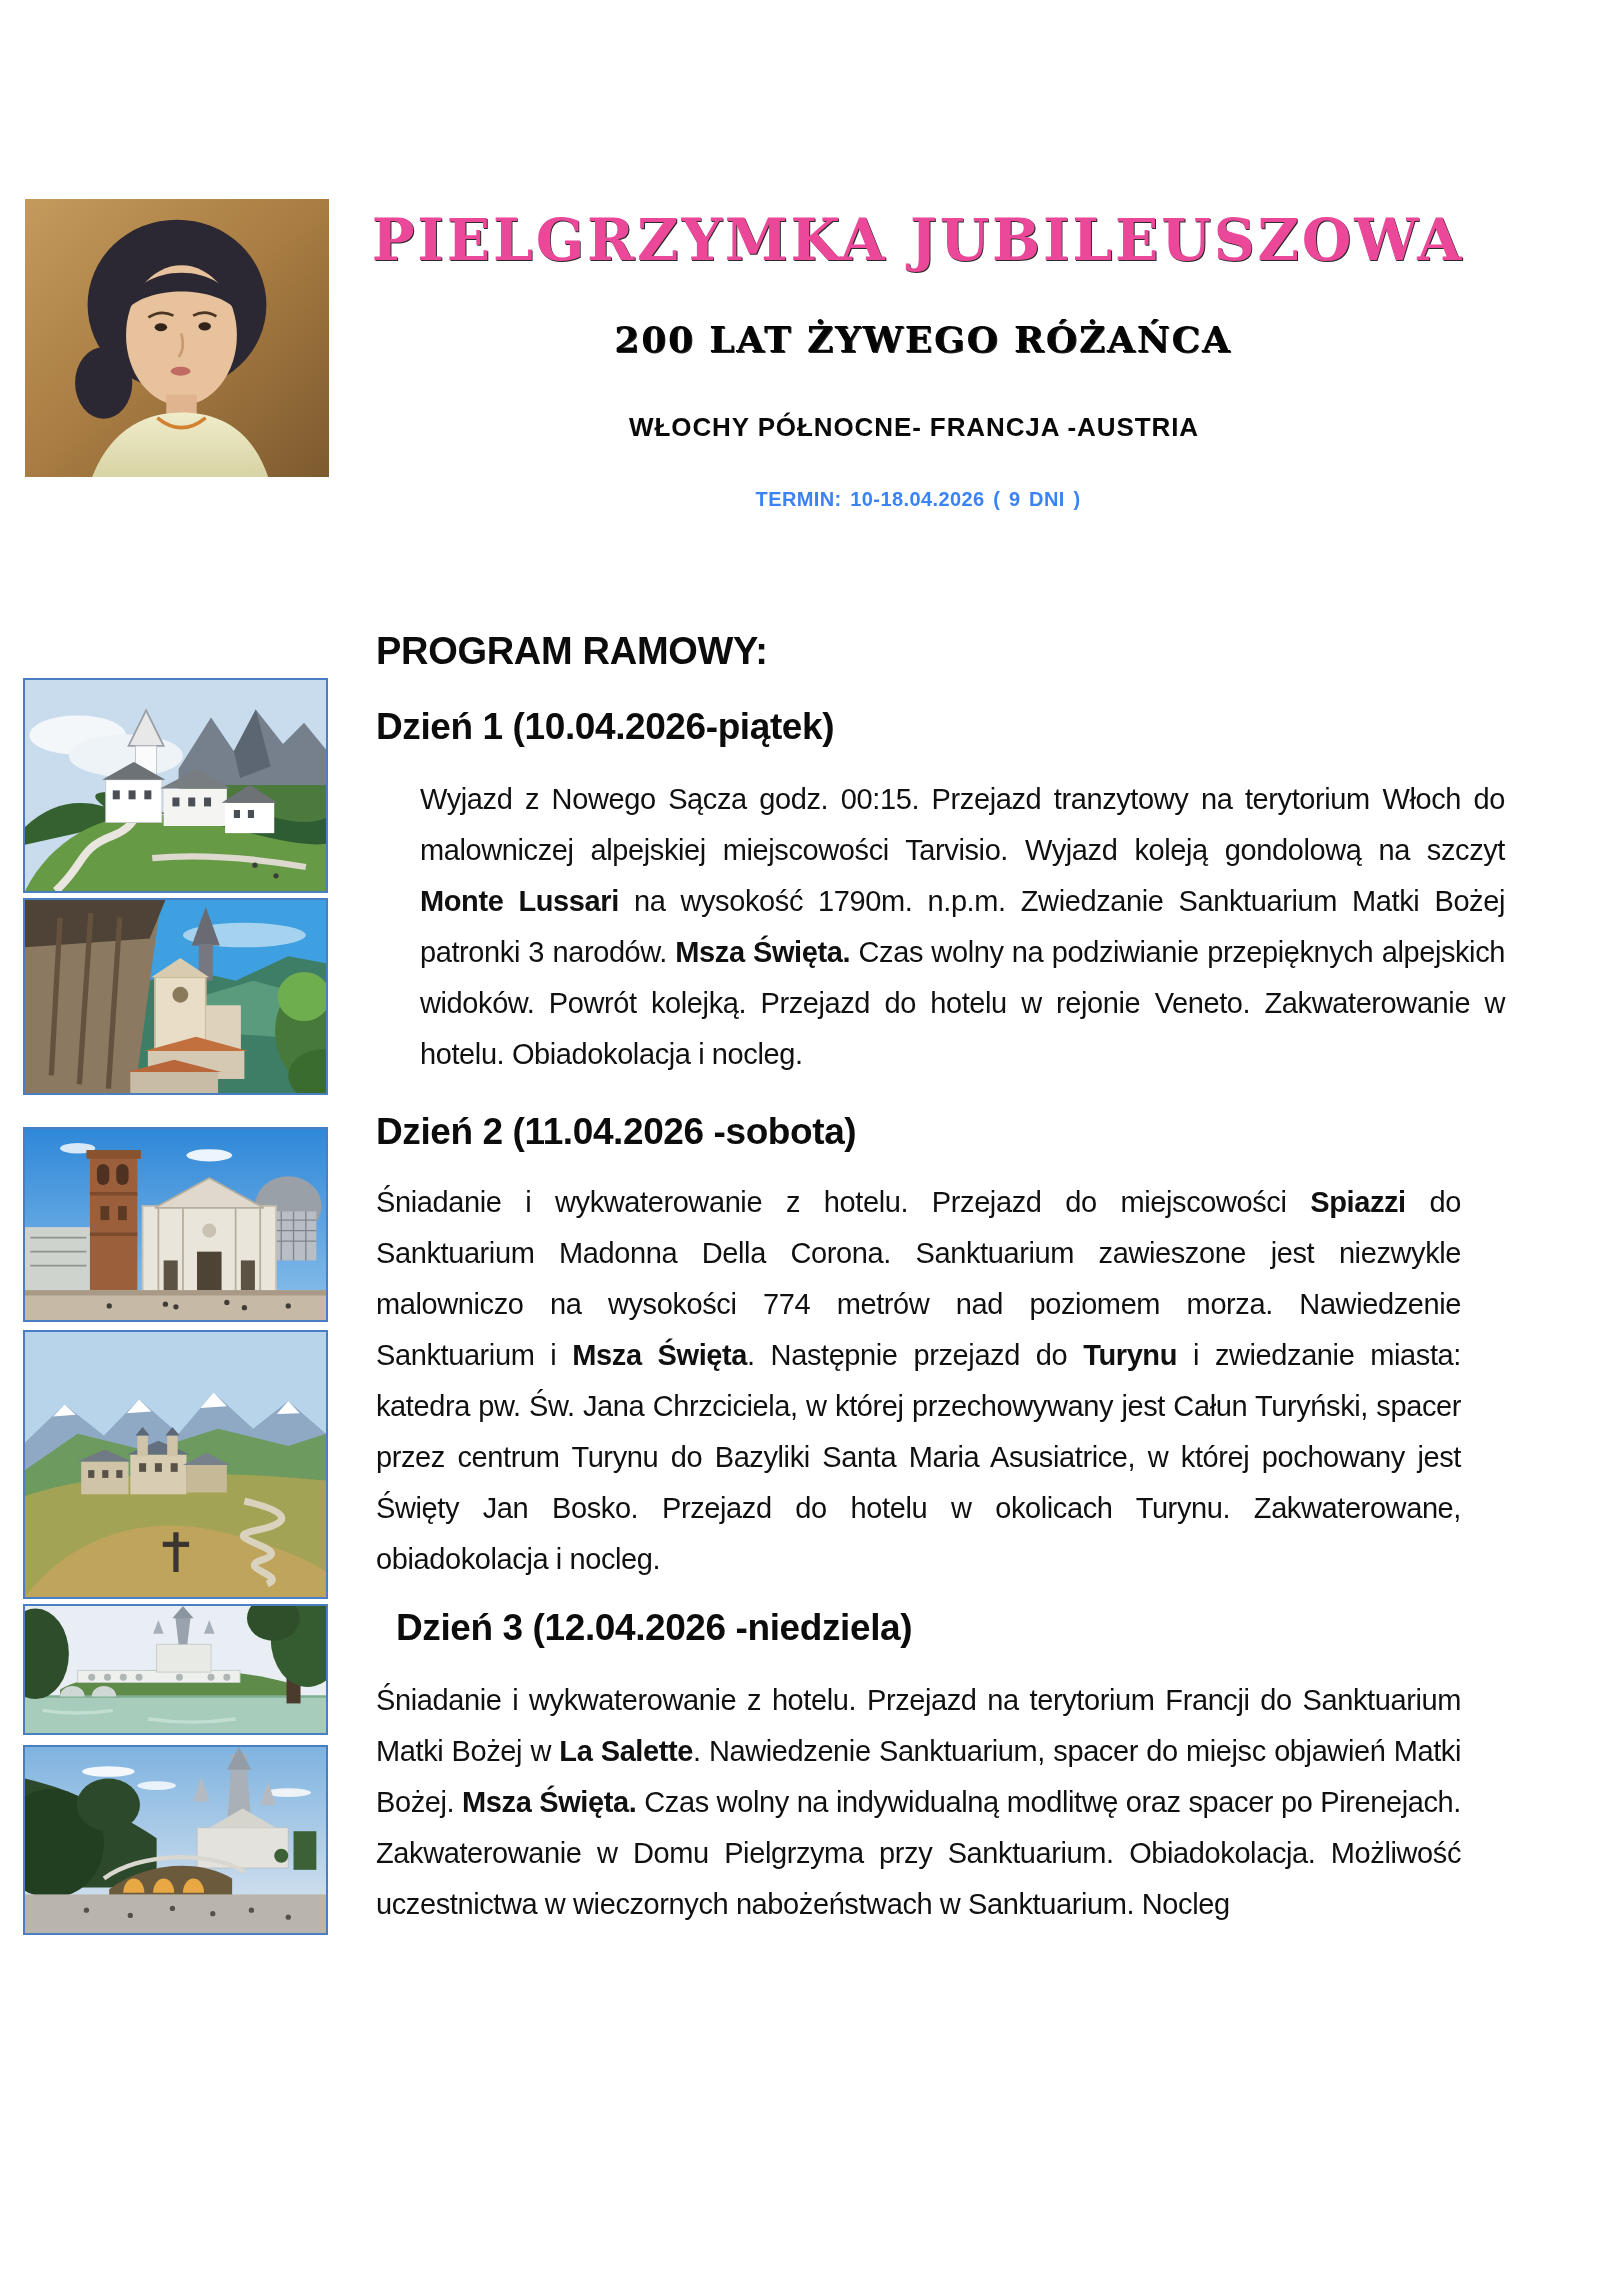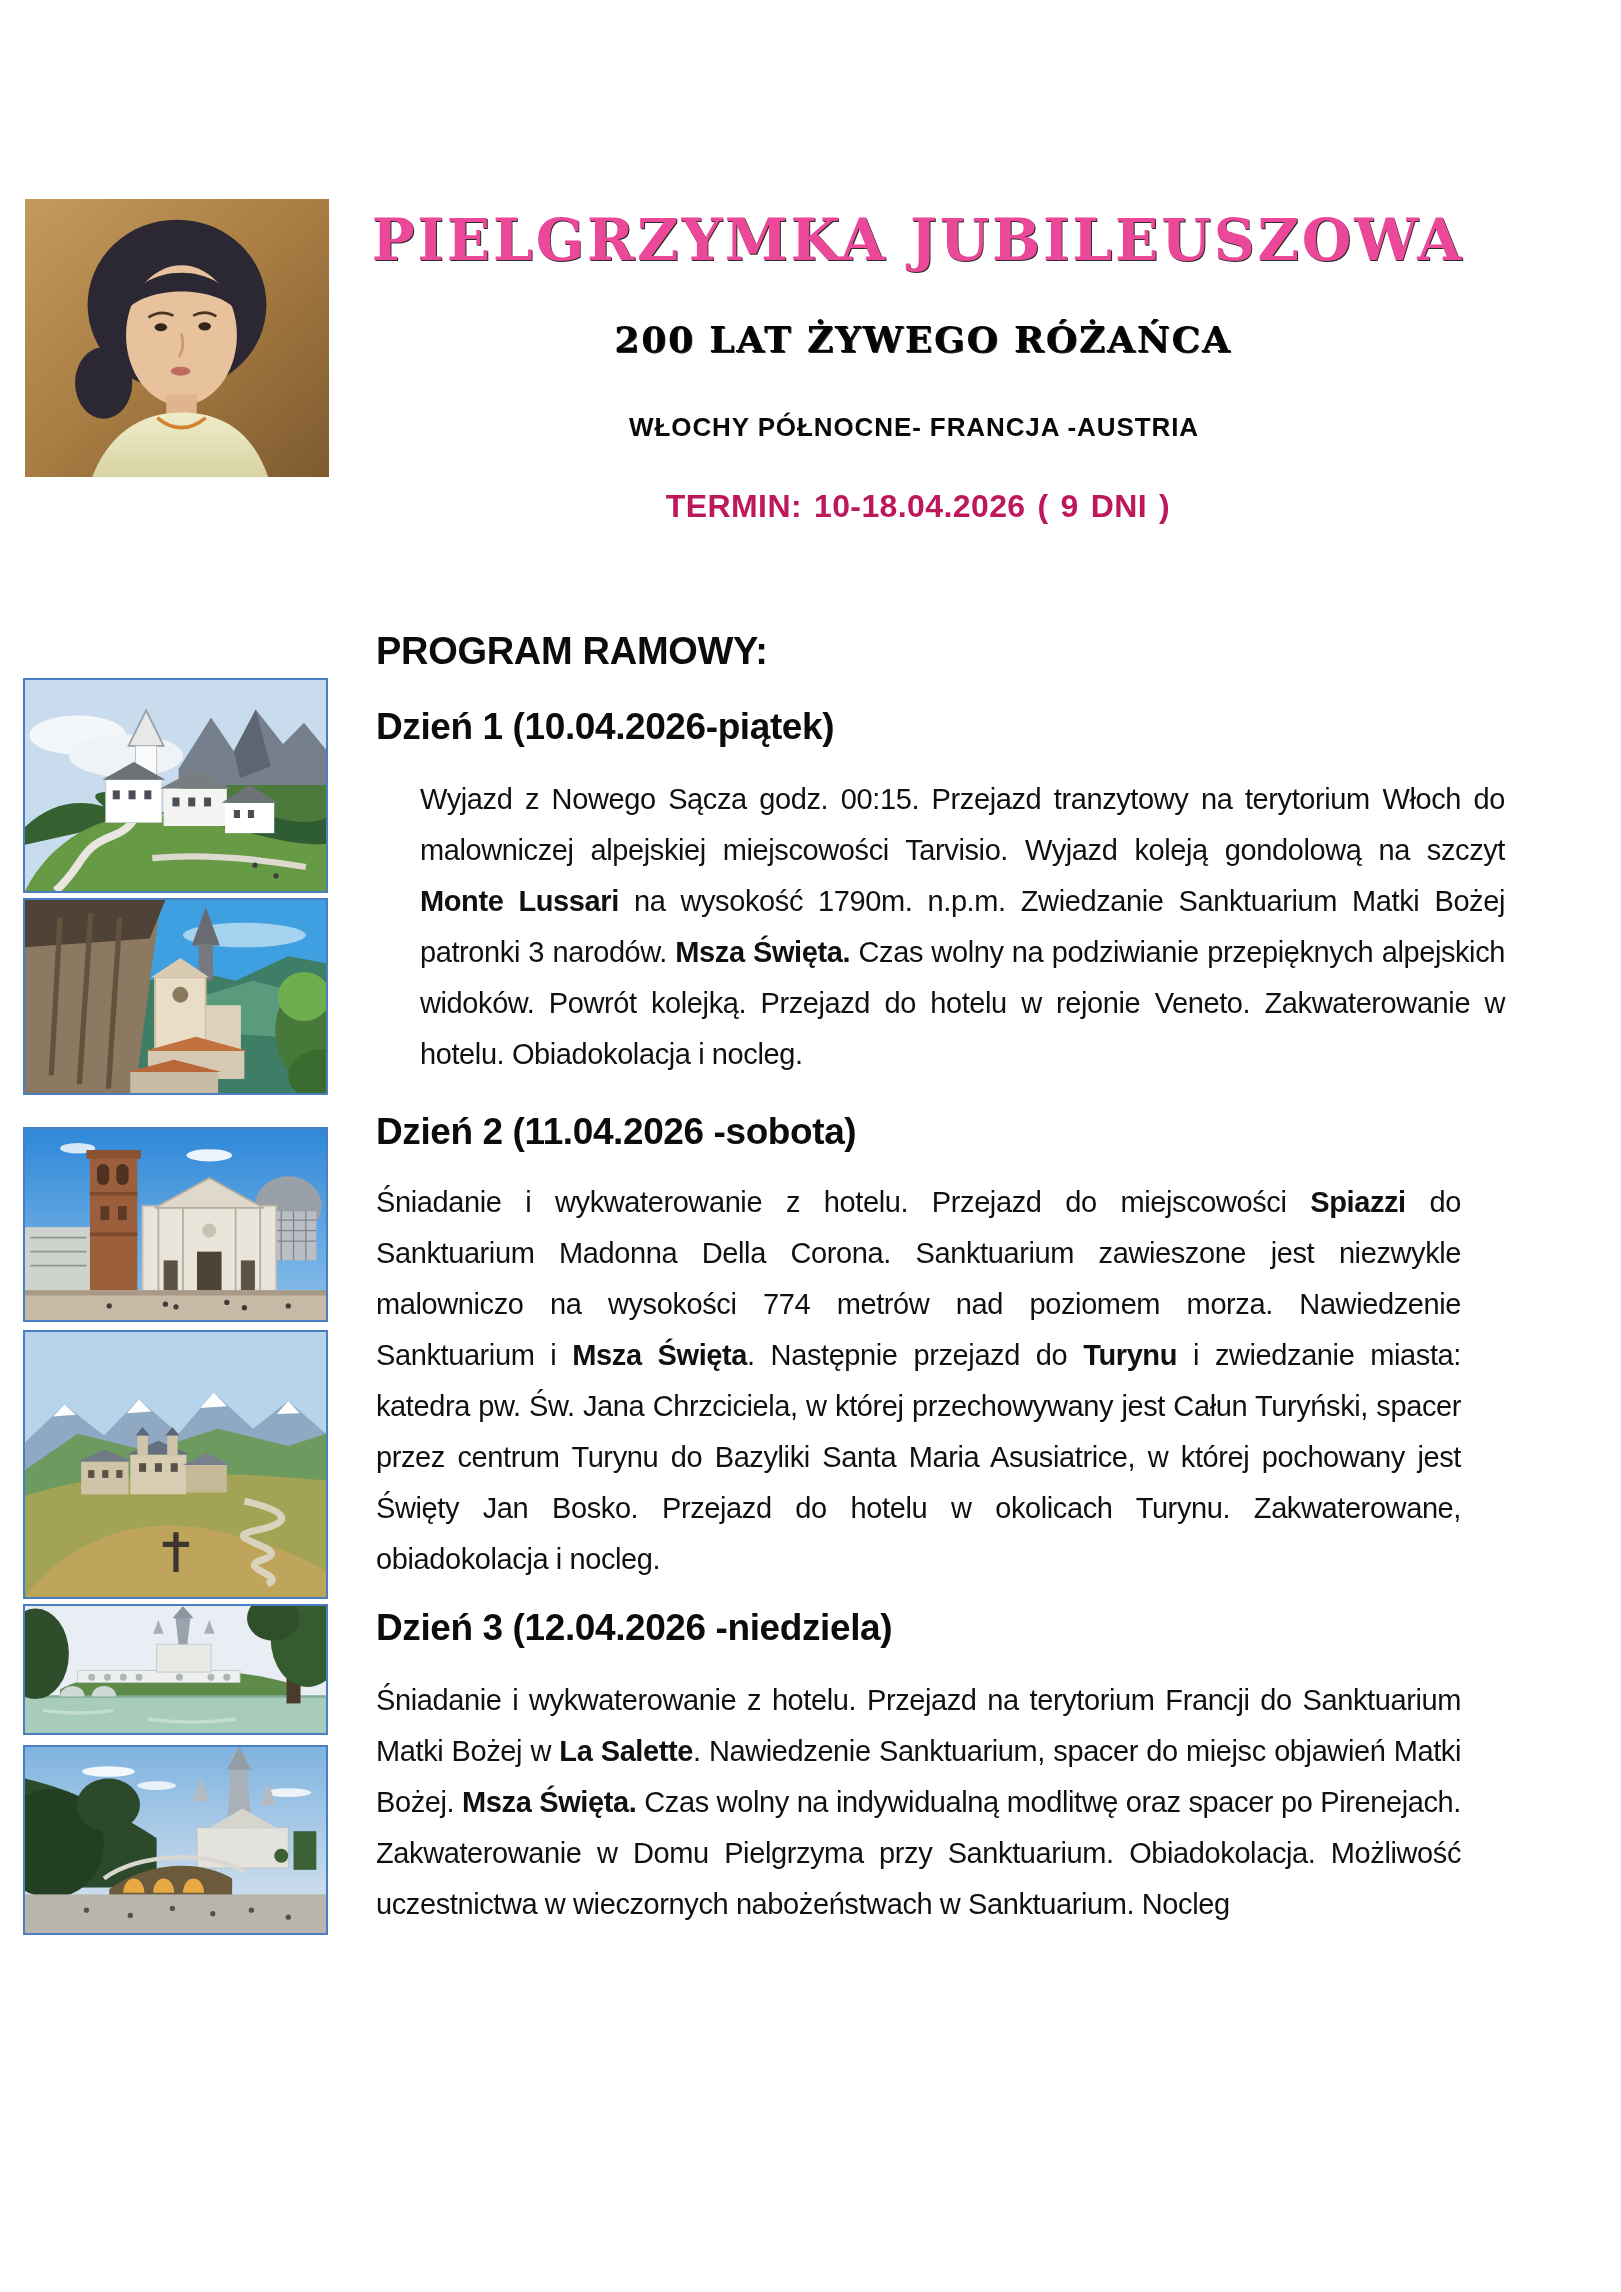--- a/index.html
+++ b/index.html
@@ -22,21 +22,21 @@
     font-family:"DejaVu Serif", serif; font-weight:700;
     font-size:36px; letter-spacing:1.8px; color:#050505;
     text-shadow:0.9px 0.9px 0 #2b2b2b;
   }
   .route-line {
     left:332px; top:412px; width:1164px; text-align:center;
     font-weight:700; font-size:26px; letter-spacing:0.9px; color:#0a0a0a;
   }
   .term-line {
     left:336px; top:488px; width:1164px; text-align:center;
-    font-weight:700; font-size:32px; letter-spacing:0.4px; word-spacing:2.7px; color:#be185d;
+    font-weight:700; font-size:20px; letter-spacing:0.4px; word-spacing:2.7px; color:#3b82f6;
   }
 
   
   .portrait { left:25px; top:199px; width:304px; height:278px; }
   .portrait svg { display:block; width:100%; height:100%; }
   .caption {
     left:23px; top:584px; width:331px;
     font-size:22.4px; line-height:40px; letter-spacing:-0.3px; color:#1c1c1c;
   }
 
@@ -63,21 +63,21 @@
     font-weight:700; font-size:37px; letter-spacing:-0.4px; color:#0c0c0c;
   }
   .day-para {
     left:376px; width:1085px;
     font-size:29px; line-height:51px; letter-spacing:-0.4px;
     text-align:justify; color:#101010;
   }
   .day-para .b { font-weight:700; }
   .t1 { top:706px; }  .q1 { top:774px;margin-left:44px; }
   .t2 { top:1111px; } .q2 { top:1177px; }
-  .t3 { top:1607px; } .q3 { top:1675px; }
+  .t3 { top:1607px;margin-left:20px; } .q3 { top:1675px; }
 </style>
 </head>
 <body>
 
 <div class="page">
 
   <div class="abs portrait">
     <svg viewBox="0 0 340 310" preserveAspectRatio="none">
       <defs>
         <linearGradient id="gbg" x1="0" y1="0" x2="1" y2="1">

